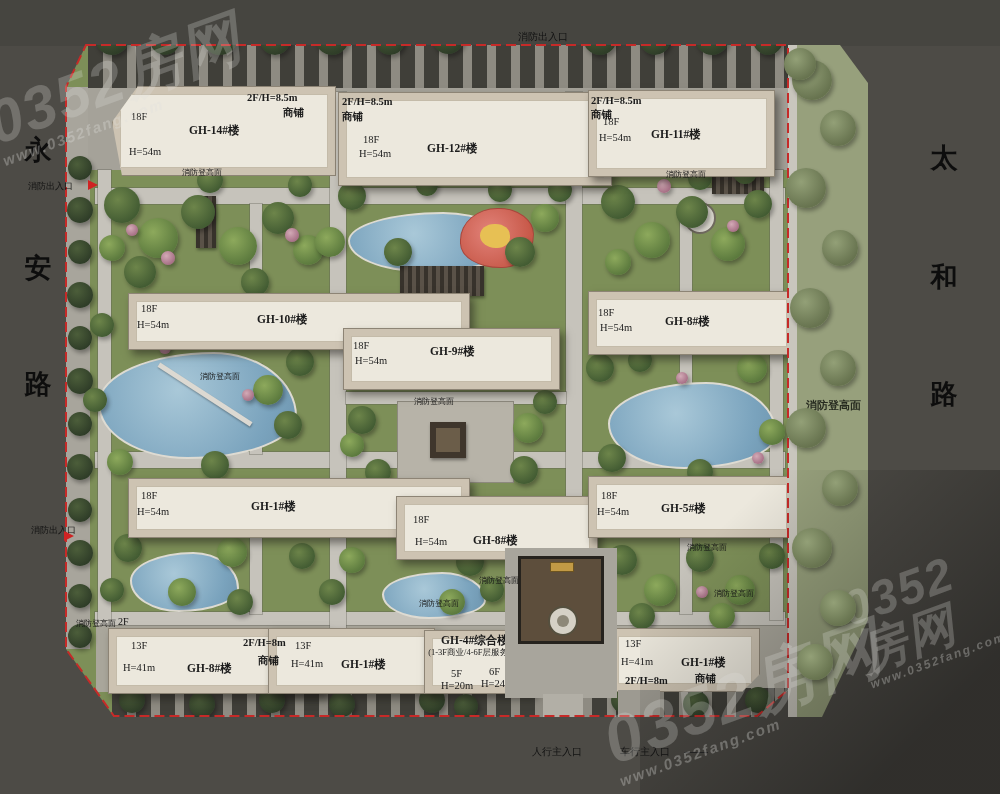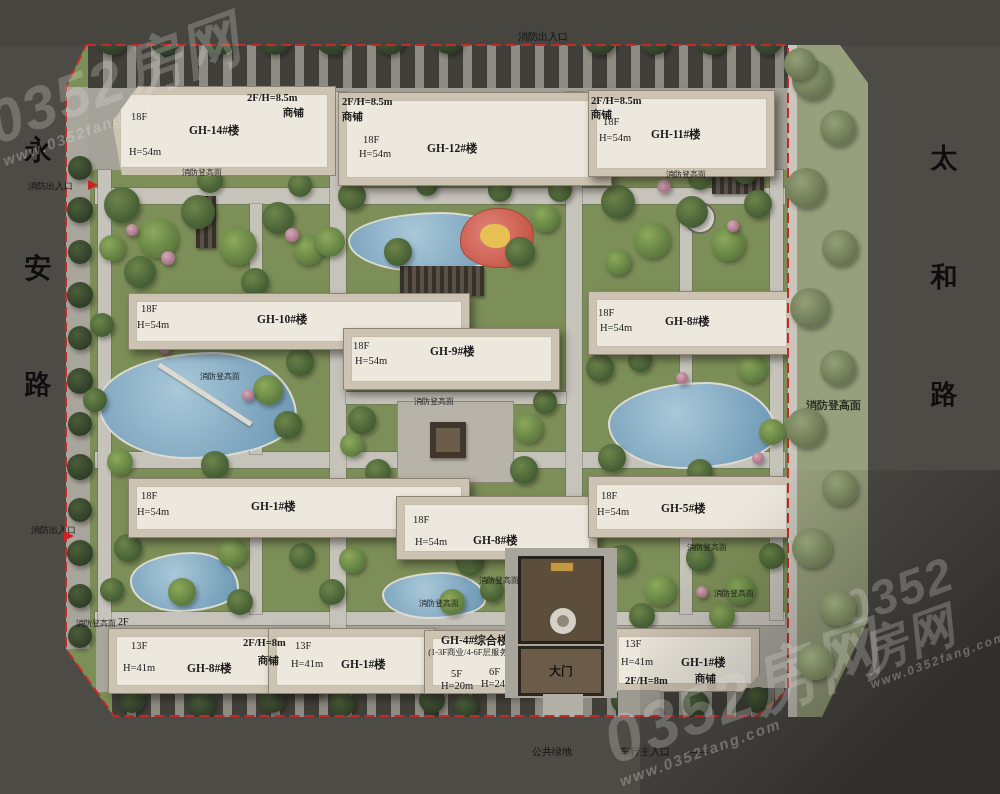--- a/index.html
+++ b/index.html
@@ -339,23 +339,20 @@
       <span class="bl" style="left:10px;top:28px;">H=41m</span>
       <span class="bl nm" style="left:70px;top:28px;">GH-1#楼</span>
       <span class="bl shoplbl" style="left:14px;top:47px;">2F/H=8m</span>
       <span class="bl shoplbl" style="left:84px;top:45px;">商铺</span>
     </div>
 
     <div class="gate-zone"></div>
     <div class="gate-outer"></div>
     <div class="gate-plaque"></div>
     <div class="gate-emblem"></div>
-    <div class="gate-portal">
-        <span>大门</span>
-      </div>
     <div class="driveway" style="left:543px;top:694px;width:40px;height:24px;"></div>
     <div class="driveway" style="left:618px;top:690px;width:42px;height:28px;background:#9d9a91;"></div>
 
     <span class="note" style="left:182px;top:167px;">消防登高面</span>
     <span class="note" style="left:666px;top:169px;">消防登高面</span>
     <span class="note" style="left:200px;top:371px;">消防登高面</span>
     <span class="note" style="left:414px;top:396px;">消防登高面</span>
     <span class="note" style="left:479px;top:575px;">消防登高面</span>
     <span class="note" style="left:419px;top:598px;">消防登高面</span>
     <span class="note" style="left:687px;top:542px;">消防登高面</span>
@@ -376,21 +373,21 @@
   <div class="road-shade"></div>
 
   <span class="roadname" style="left:20px;top:112px;">永安路</span>
   <span class="roadname" style="left:926px;top:122px;">太和路</span>
 
   <span class="entr" style="left:518px;top:30px;">消防出入口</span>
   <span class="minor" style="left:28px;top:180px;">消防出入口</span>
   <span class="arrow-r" style="left:88px;top:180px;"></span>
   <span class="minor" style="left:31px;top:524px;">消防出入口</span>
   <span class="arrow-r" style="left:64px;top:531px;"></span>
-  <span class="entr" style="left:532px;top:745px;">公共绿地</span>
+  <span class="entr" style="left:532px;top:745px;">人行主入口</span>
   <span class="entr" style="left:620px;top:745px;">车行主入口</span>
   <span class="leader"></span>
 
   <div class="wm" style="left:-15px;top:50px;">
     <div class="brand">0352房网</div>
     <div class="url">www.0352fang.com</div>
   </div>
   <div class="wm" style="left:600px;top:660px;">
     <div class="brand" style="font-size:66px;">0352房网</div>
     <div class="url">www.0352fang.com</div>

